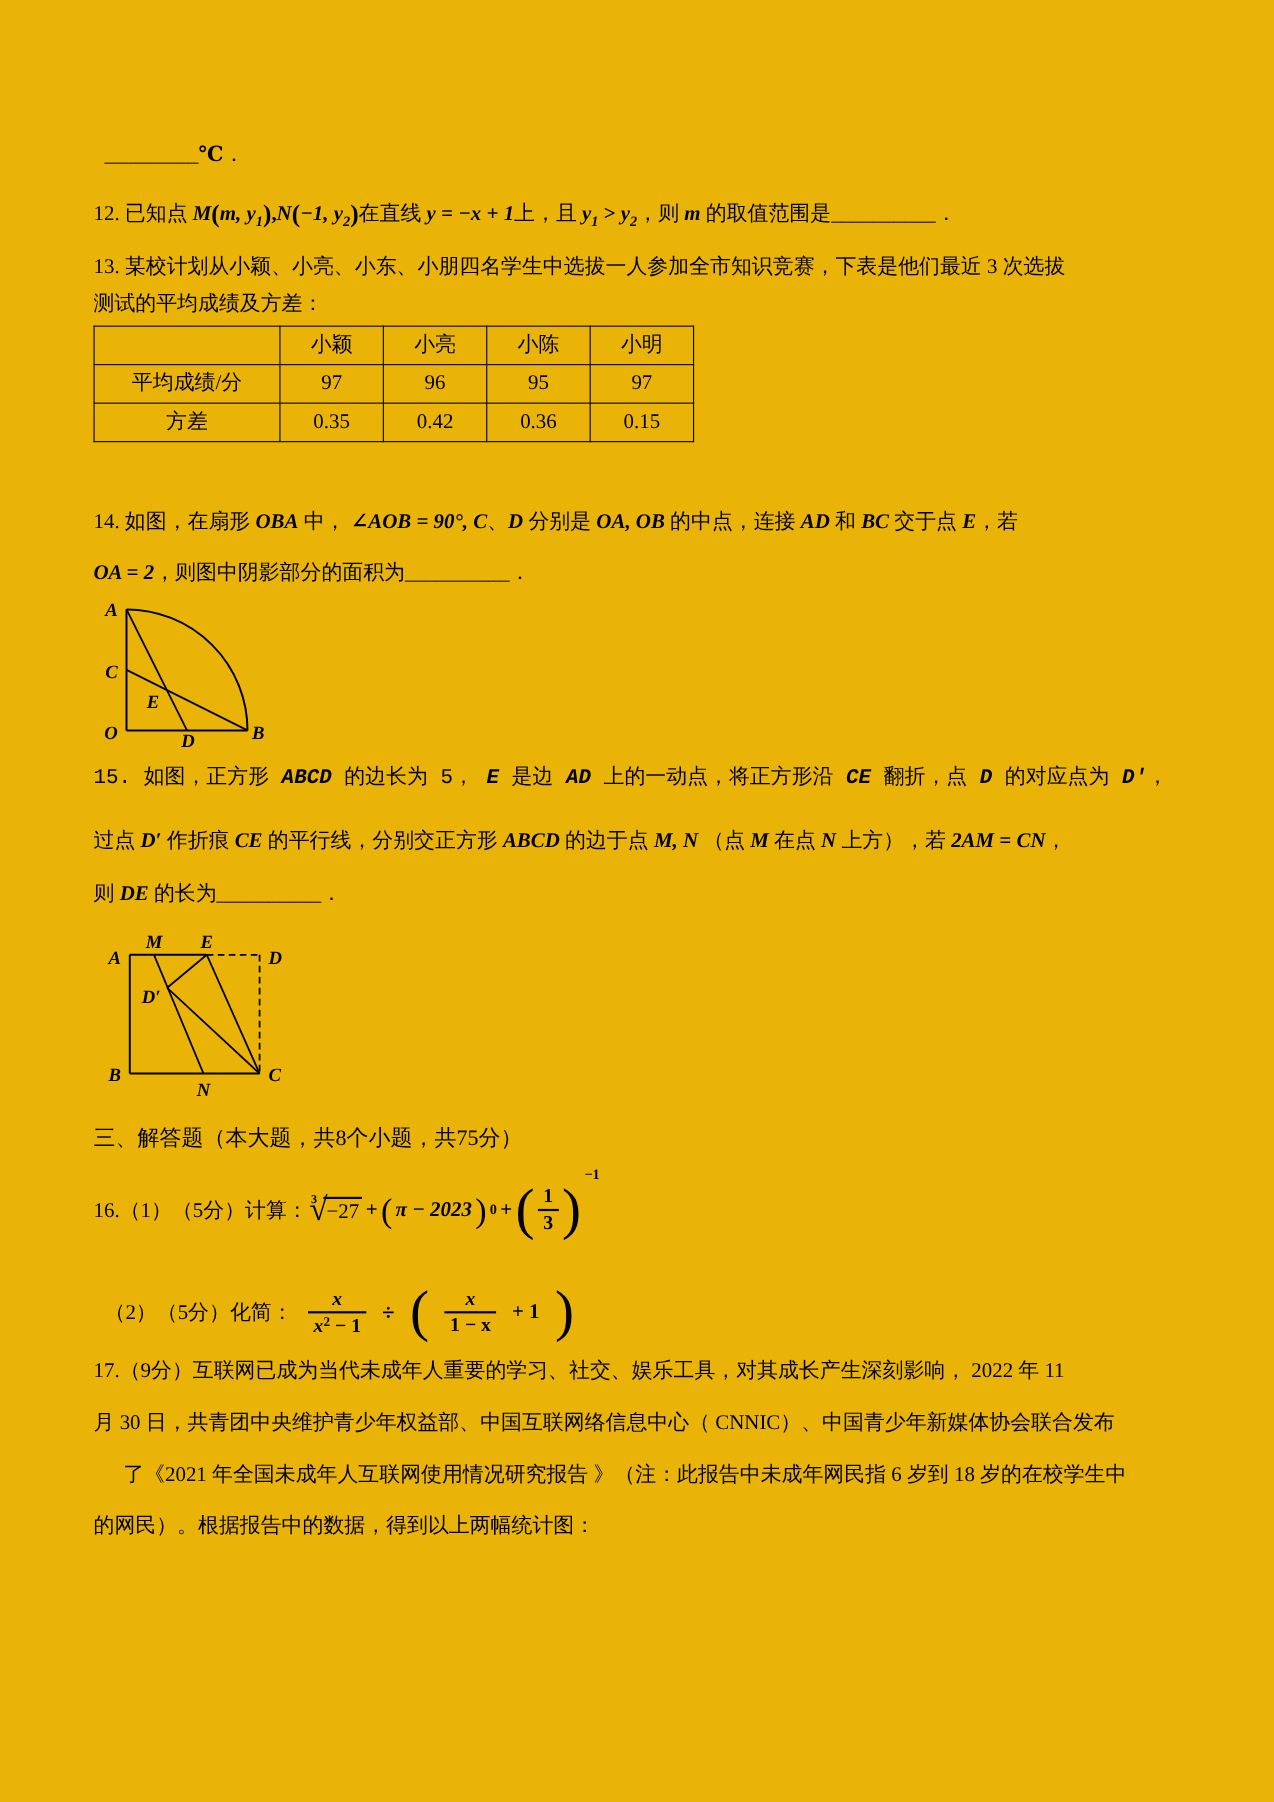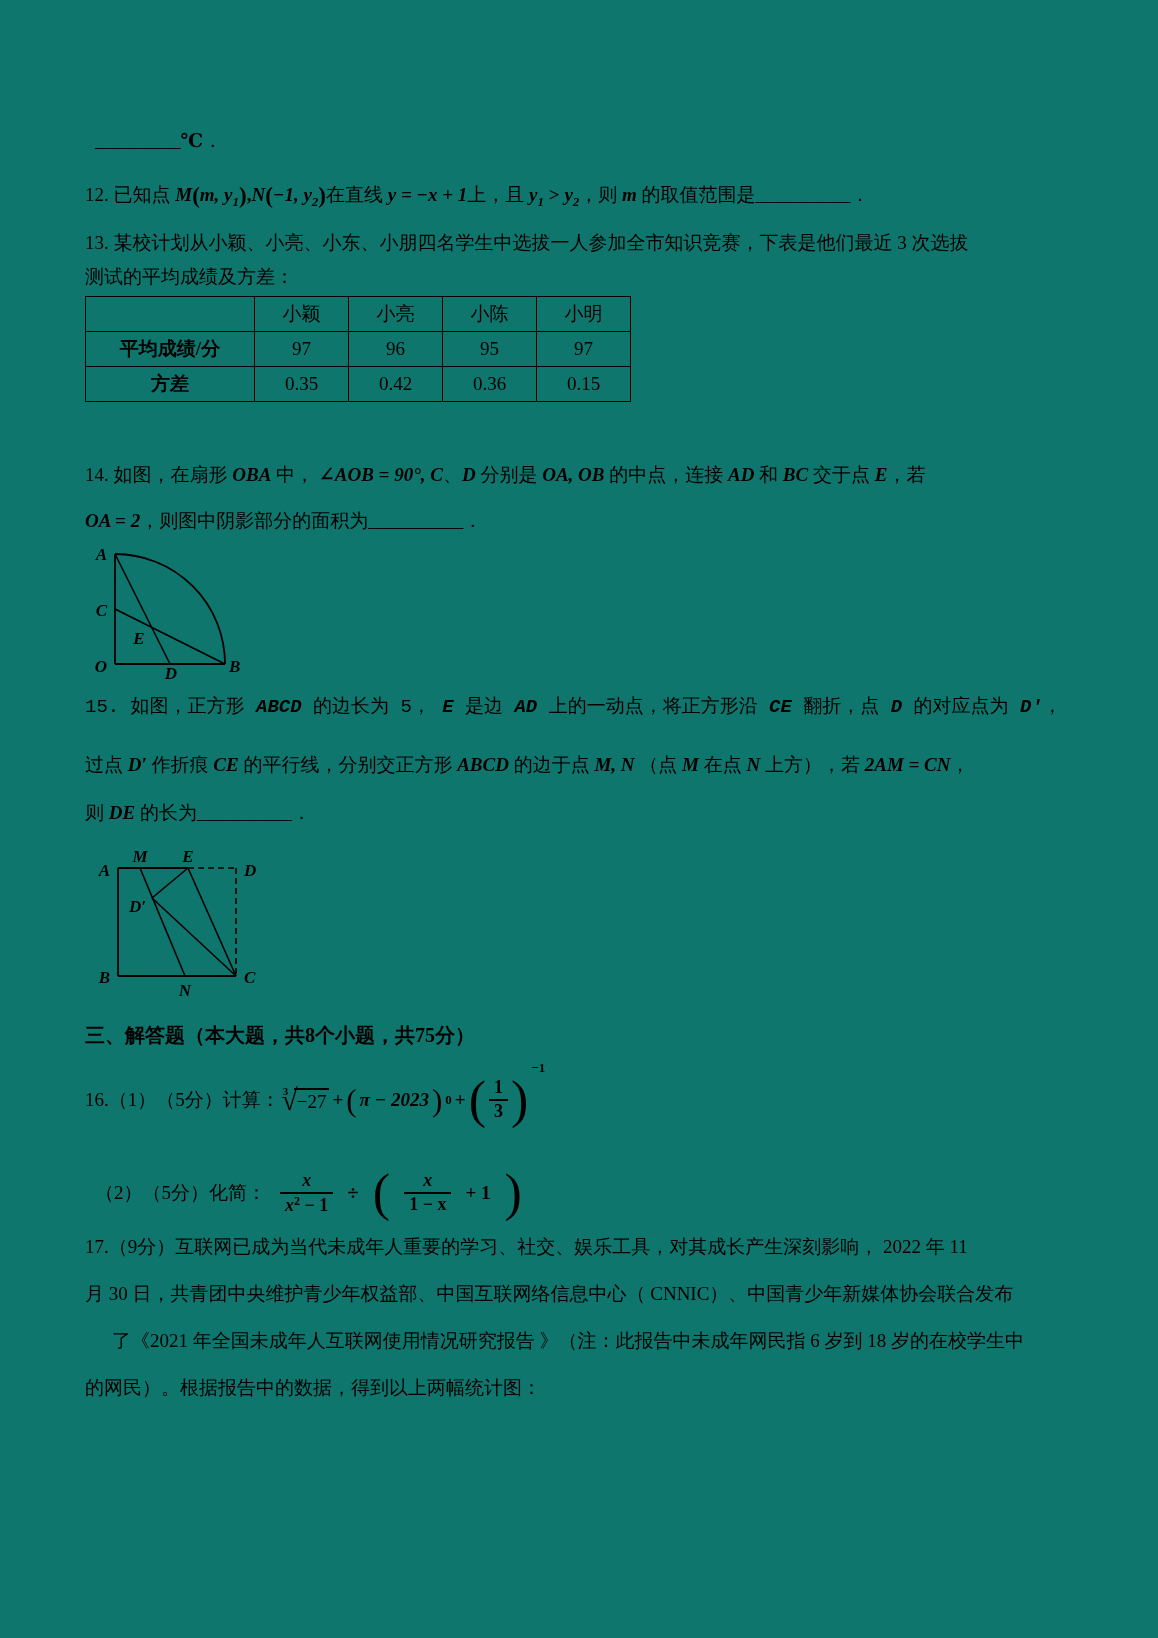--- a/index.html
+++ b/index.html
@@ -1,40 +1,40 @@
 <!DOCTYPE html>
 <html><head>
 <meta charset="utf-8">
 <style>
   html,body{margin:0;padding:0;background:#ffffff;}
   #page{
     position:relative;
     width:1158px;height:1638px;
-    background:#0f766e;
+    background:#eab308;
     color:#000;
     font-family:"Liberation Serif","DejaVu Serif",serif;
     font-size:19px;
     overflow:hidden;
   }
   .line{position:absolute;left:85px;margin:0;white-space:nowrap;line-height:30px;}
   .cn{font-weight:normal;}
   .mi{font-style:italic;font-weight:bold;}
   .mb{font-weight:bold;}
   .msub{font-style:italic;font-weight:bold;font-size:13px;vertical-align:-5px;}
   .mp{font-weight:bold;font-size:23px;vertical-align:-2px;line-height:0;}
   .blank{letter-spacing:0px;}
-  .bold-head{font-weight:bold;font-size:20px;}
+  .bold-head{font-weight:normal;font-size:20px;}
 
   
   table.score{border-collapse:collapse;table-layout:fixed;}
   table.score td{
     border:1.6px solid #000;height:34px;text-align:center;
     font-size:19px;padding:0 17px;
   }
-  td.c0{width:134px;font-weight:bold;} td.cv{width:59px;}
+  td.c0{width:134px;} td.cv{width:59px;}
 
   
   .formula-row{position:absolute;left:85px;display:flex;align-items:center;gap:3px;}
   .croot{display:inline-flex;align-items:center;}
   .ridx{font-weight:bold;font-size:11px;vertical-align:8px;position:relative;top:-9px;margin-right:-7px;z-index:2;}
   .rsign{font-weight:bold;font-size:30px;line-height:1;}
   .rcand{font-weight:normal;border-top:2px solid #000;margin-left:-4px;padding:1px 3px 0 3px;}
   .bp1{font-weight:500;font-size:31px;line-height:1;vertical-align:-4px;}
   .bp2{font-weight:400;font-size:52px;line-height:0.85;}
   .exp{font-weight:bold;font-size:13px;align-self:flex-start;position:relative;top:-2px;}

